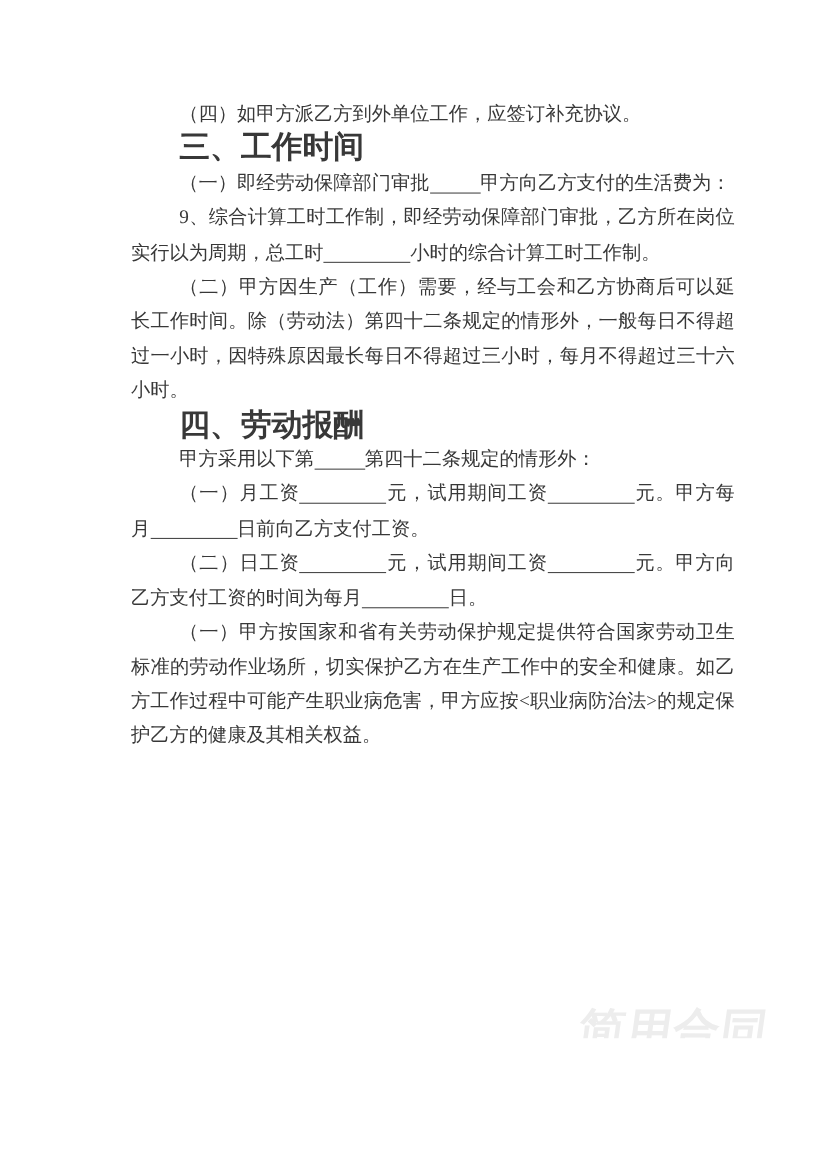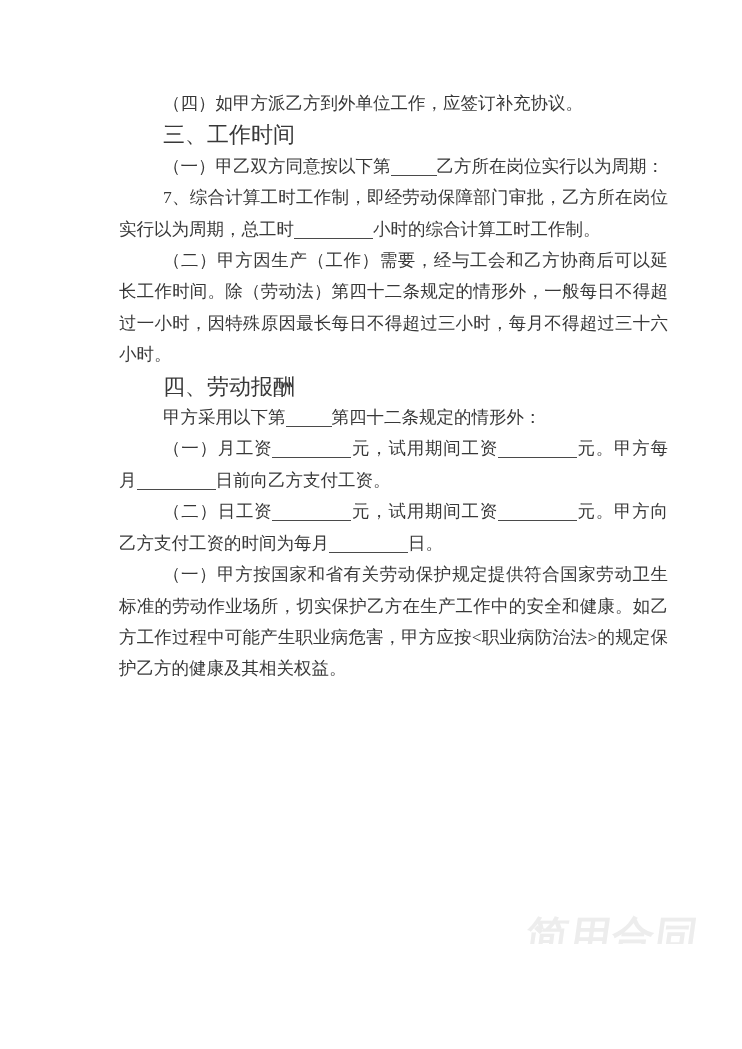--- a/index.html
+++ b/index.html
@@ -24,22 +24,22 @@
     width: 549px;
     font-size: 17.5px;
     line-height: 31.4px;
     text-align: justify;
   }
   .doc p {
     margin: 0;
     text-indent: 44px;
   }
   .doc p.heading {
-    font-weight: normal;
-    font-size: 22px;
+    font-weight: bold;
+    font-size: 28px;
   }
   .blank {
     display: inline-block;
     height: 0;
     border-bottom: 1.5px solid #4a4a4a;
     vertical-align: -4px;
   }
   .watermark {
     position: absolute;
     left: 508px;
@@ -63,22 +63,22 @@
     letter-spacing: 1px;
   }
 </style>
 </head>
 <body>
 
 <div class="page">
   <div class="doc">
       <p class="body"><span>（四）如甲方派乙方到外单位工作，应签订补充协议。</span></p>
       <p class="heading"><span>三、工作时间</span></p>
-      <p class="body"><span>（一）甲乙双方同意按以下第</span><span class="blank" style="width: 46px;"></span><span>乙方所在岗位实行以为周期：</span></p>
-      <p class="body"><span>7、综合计算工时工作制，即经劳动保障部门审批，乙方所在岗位实行以为周期，总工时</span><span class="blank" style="width: 79px;"></span><span>小时的综合计算工时工作制。</span></p>
+      <p class="body"><span>（一）即经劳动保障部门审批</span><span class="blank" style="width: 46px;"></span><span>甲方向乙方支付的生活费为：</span></p>
+      <p class="body"><span>9、综合计算工时工作制，即经劳动保障部门审批，乙方所在岗位实行以为周期，总工时</span><span class="blank" style="width: 79px;"></span><span>小时的综合计算工时工作制。</span></p>
       <p class="body"><span>（二）甲方因生产（工作）需要，经与工会和乙方协商后可以延长工作时间。除（劳动法）第四十二条规定的情形外，一般每日不得超过一小时，因特殊原因最长每日不得超过三小时，每月不得超过三十六小时。</span></p>
       <p class="heading"><span>四、劳动报酬</span></p>
       <p class="body"><span>甲方采用以下第</span><span class="blank" style="width: 46px;"></span><span>第四十二条规定的情形外：</span></p>
       <p class="body"><span>（一）月工资</span><span class="blank" style="width: 79px;"></span><span>元，试用期间工资</span><span class="blank" style="width: 79px;"></span><span>元。甲方每月</span><span class="blank" style="width: 79px;"></span><span>日前向乙方支付工资。</span></p>
       <p class="body"><span>（二）日工资</span><span class="blank" style="width: 79px;"></span><span>元，试用期间工资</span><span class="blank" style="width: 79px;"></span><span>元。甲方向乙方支付工资的时间为每月</span><span class="blank" style="width: 79px;"></span><span>日。</span></p>
       <p class="body"><span>（一）甲方按国家和省有关劳动保护规定提供符合国家劳动卫生标准的劳动作业场所，切实保护乙方在生产工作中的安全和健康。如乙方工作过程中可能产生职业病危害，甲方应按&lt;职业病防治法&gt;的规定保护乙方的健康及其相关权益。</span></p>
     </div>
   <div class="watermark">
     <div class="wm-title">简用合同</div>
     <div class="wm-sub">源文件下载无水印</div>

